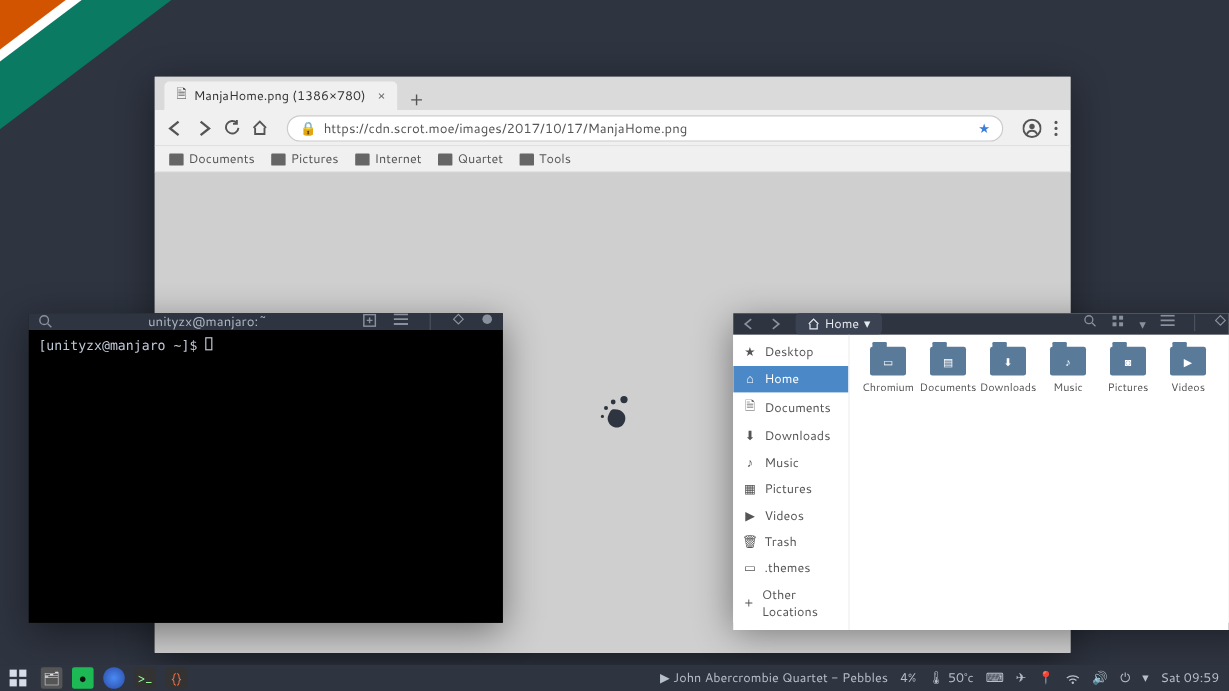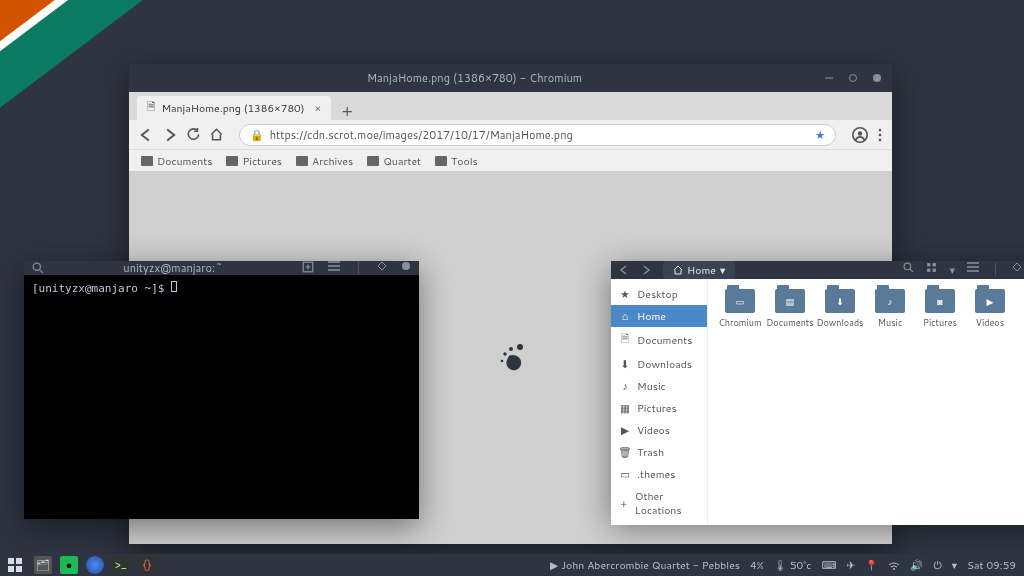--- a/index.html
+++ b/index.html
@@ -81,38 +81,20 @@
 <body>
 
 <div class="desktop">
   <div class="stripe s1"></div>
   <div class="stripe s2"></div>
   <div class="stripe s3"></div>
   <div class="stripe s4"></div>
   <div class="stripe s5"></div>
 
   <div class="window browser">
-    <div class="titlebar">
-      <span class="title">ManjaHome.png (1386×780) - Chromium</span>
-      <span class="wbtn">
-          <svg viewBox="0 0 10 10">
-            <line x1="1" y1="5" x2="9" y2="5" stroke="currentColor"></line>
-          </svg>
-        </span>
-      <span class="wbtn">
-          <svg viewBox="0 0 10 10">
-            <circle cx="5" cy="5" r="3.5" fill="none" stroke="currentColor"></circle>
-          </svg>
-        </span>
-      <span class="wbtn">
-          <svg viewBox="0 0 10 10">
-            <circle cx="5" cy="5" r="4" fill="currentColor"></circle>
-          </svg>
-        </span>
-    </div>
     <div class="browsertabs">
       <div class="tab">
         <span>🗎</span>
         <span>ManjaHome.png (1386×780)</span>
         <span class="x">×</span>
       </div>
       <div class="newtab">+</div>
     </div>
     <div class="omnibar">
       <span class="omnibtn">
@@ -161,21 +143,21 @@
       <div class="book">
           <span class="foldericon"></span>
           <span>Documents</span>
         </div>
       <div class="book">
           <span class="foldericon"></span>
           <span>Pictures</span>
         </div>
       <div class="book">
           <span class="foldericon"></span>
-          <span>Archives</span>
+          <span>Internet</span>
         </div>
       <div class="book">
           <span class="foldericon"></span>
           <span>Quartet</span>
         </div>
       <div class="book">
           <span class="foldericon"></span>
           <span>Tools</span>
         </div>
     </div>

